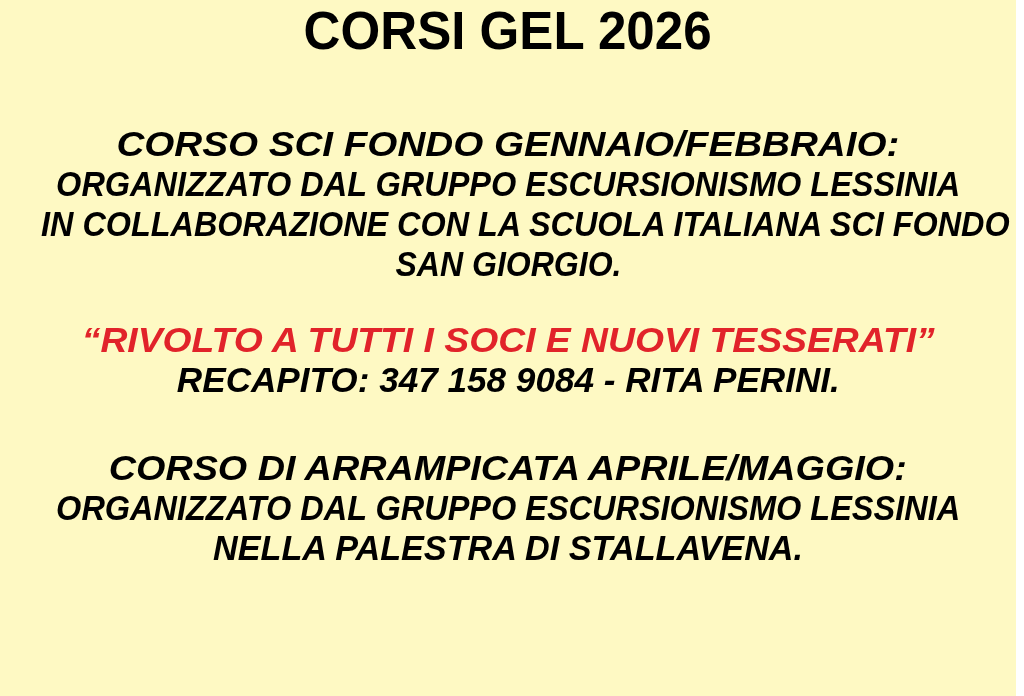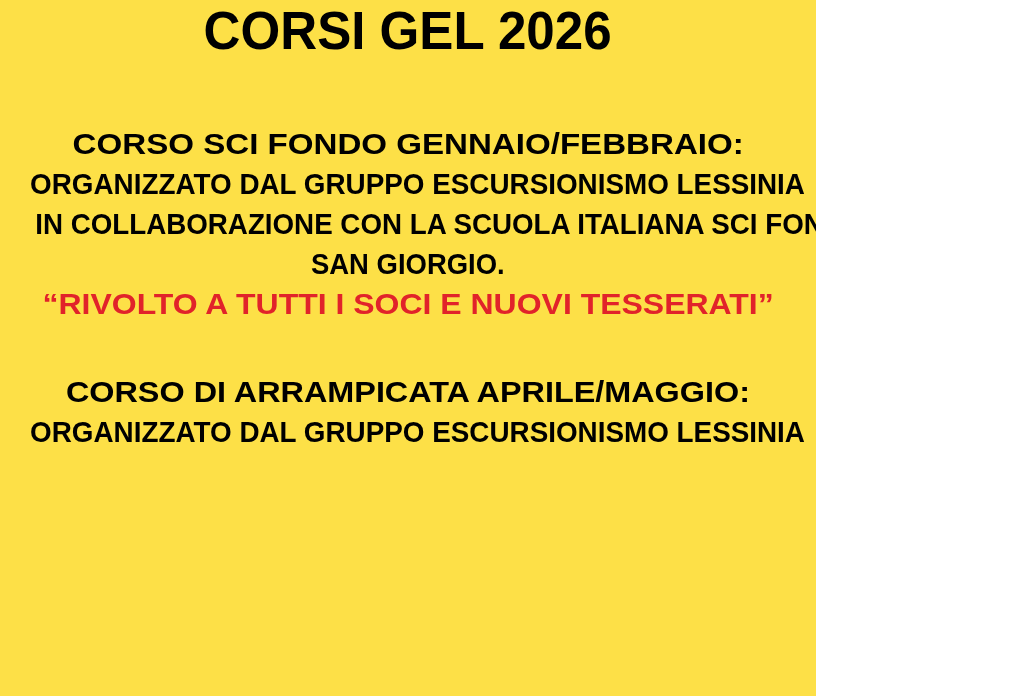--- a/index.html
+++ b/index.html
@@ -2,46 +2,47 @@
 <html style="--highlight: #e1232a;"><head>
 <meta charset="utf-8">
 <style>
   html, body {
     margin: 0;
     padding: 0;
     background: #ffffff;
   }
   .flyer {
     position: relative;
-    width: 816px;
+    width: 1016px;
     height: 696px;
     overflow: hidden;
-    background: #fde047;
+    background: #fef9c3;
     font-family: "Liberation Sans", "DejaVu Sans", sans-serif;
     font-weight: bold;
     color: #000000;
     text-align: center;
   }
   .title-line {
     font-size: 54px;
     line-height: 60px;
     white-space: nowrap;
   }
   .line {
-    font-size: 30px;
+    font-size: 35px;
     line-height: 40px;
     white-space: nowrap;
+    font-style: italic;
   }
   .fit {
     display: inline-block;
     transform-origin: 50% 50%;
   }
   .section-1 { margin-top: 64px; }
   .section-2 { margin-top: 48px; }
-  .highlight { color: var(--highlight, #e1232a); }
+  .highlight { color: var(--highlight, #e1232a); margin-top: 36px; }
 </style>
 </head>
 <body>
 
 <div class="flyer">
 
   <div class="title-line">
     <span class="fit" style="transform: scaleX(0.9462);">CORSI GEL 2026</span>
   </div>
 
@@ -54,24 +55,30 @@
     </div>
     <div class="line">
       <span class="fit" style="transform: scaleX(0.9248);">IN COLLABORAZIONE CON LA SCUOLA ITALIANA SCI FONDO DI</span>
     </div>
     <div class="line">
       <span class="fit" style="transform: scaleX(0.9151);">SAN GIORGIO.</span>
     </div>
     <div class="line highlight">
       <span class="fit" style="transform: scaleX(1.0656);">“RIVOLTO A TUTTI I SOCI E NUOVI TESSERATI”</span>
     </div>
+    <div class="line">
+      <span class="fit" style="transform: scaleX(1.0035);">RECAPITO: 347 158 9084 - RITA PERINI.</span>
+    </div>
   </div>
 
   <div class="section-2">
     <div class="line">
       <span class="fit" style="transform: scaleX(1.0791);">CORSO DI ARRAMPICATA APRILE/MAGGIO:</span>
     </div>
     <div class="line">
       <span class="fit" style="transform: scaleX(0.9279);">ORGANIZZATO DAL GRUPPO ESCURSIONISMO LESSINIA</span>
     </div>
+    <div class="line">
+      <span class="fit" style="transform: scaleX(0.9767);">NELLA PALESTRA DI STALLAVENA.</span>
+    </div>
   </div>
 
 </div>
 
 </body></html>

